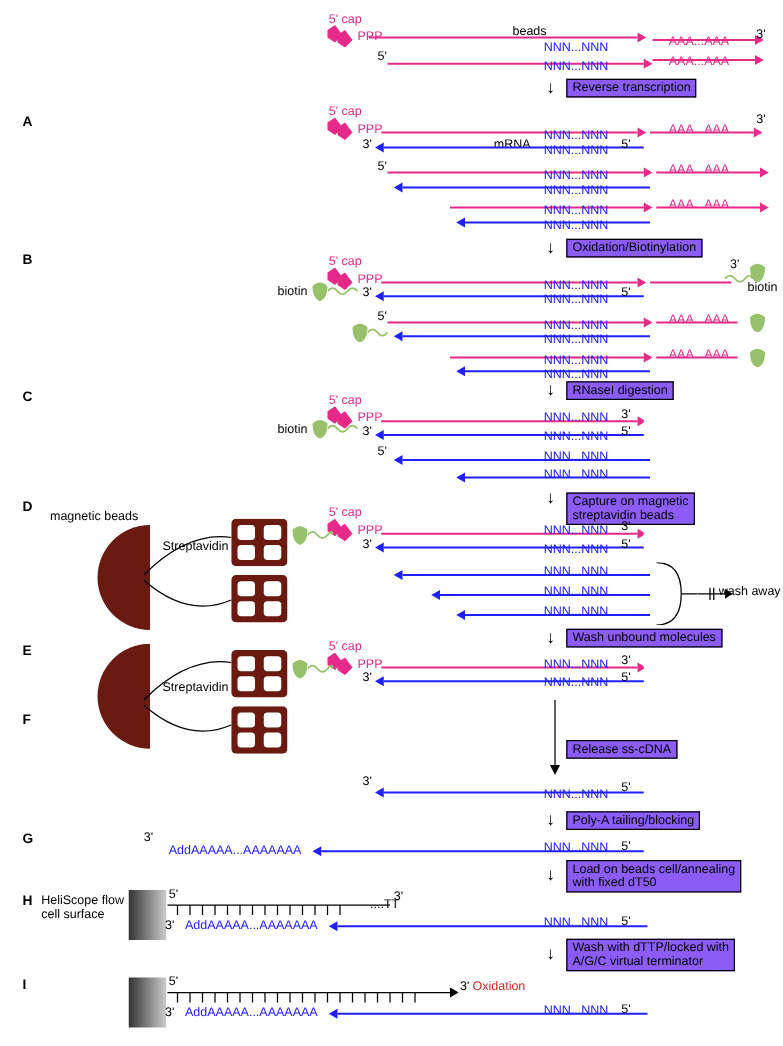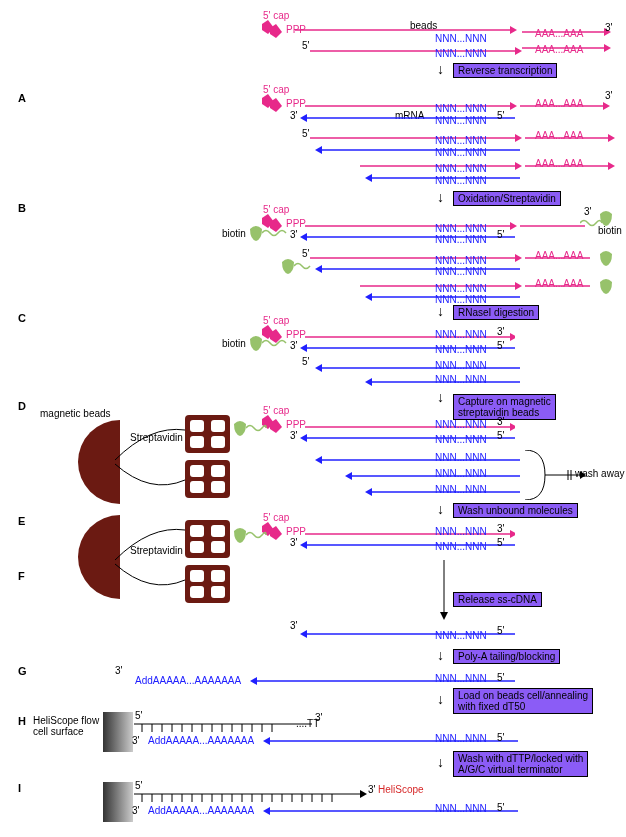--- a/index.html
+++ b/index.html
@@ -108,21 +108,21 @@
   </svg>
 <span class="abs blue" style="left:435px;top:163px">NNN...NNN</span>
 <span class="abs pink" style="left:535px;top:158px">AAA...AAA</span>
 <svg class="abs" style="left:360px;top:172px;width:170px;height:12px">
     <line x1="160" y1="6" x2="12" y2="6" stroke="#2020ff" stroke-width="1.5"></line>
     <polygon points="12,2 5,6 12,10" fill="#2020ff"></polygon>
   </svg>
 <span class="abs blue" style="left:435px;top:175px">NNN...NNN</span>
 
 <span class="abs arrow-down" style="left:437px;top:190px">↓</span>
-<span class="abs step-box" style="left:453px;top:191px">Oxidation/Streptavidin</span>
+<span class="abs step-box" style="left:453px;top:191px">Oxidation/Biotinylation</span>
 
 <span class="abs pink" style="left:263px;top:204px">5' cap</span>
 <svg class="abs" style="left:258px;top:214px;width:28px;height:18px">
     <polygon points="4,4 10,0 16,8 10,14 4,10" fill="#e7298a"></polygon>
     <polygon points="12,8 18,4 24,12 18,18 12,14" fill="#e7298a"></polygon>
   </svg>
 <span class="abs pink" style="left:286px;top:218px">PPP</span>
 
 <span class="abs black" style="left:222px;top:228px">biotin</span>
 <svg class="abs" style="left:248px;top:225px;width:16px;height:16px">
@@ -463,21 +463,21 @@
       <line x1="150" y1="4" x2="150" y2="12"></line>
       <line x1="160" y1="4" x2="160" y2="12"></line>
       <line x1="170" y1="4" x2="170" y2="12"></line>
       <line x1="180" y1="4" x2="180" y2="12"></line>
       <line x1="190" y1="4" x2="190" y2="12"></line>
       <line x1="200" y1="4" x2="200" y2="12"></line>
     </g>
   <polygon points="228,0 235,4 228,8" fill="#000"></polygon>
 </svg>
 <span class="abs black" style="left:368px;top:784px">3'</span>
-<span class="abs red" style="left:378px;top:784px">HeliScope</span>
+<span class="abs red" style="left:378px;top:784px">Oxidation</span>
 <span class="abs black" style="left:132px;top:805px">3'</span>
 <span class="abs blue" style="left:148px;top:805px">AddAAAAA...AAAAAAA</span>
 <svg class="abs" style="left:258px;top:805px;width:270px;height:12px">
     <line x1="260" y1="6" x2="12" y2="6" stroke="#2020ff" stroke-width="1.5"></line>
     <polygon points="12,2 5,6 12,10" fill="#2020ff"></polygon>
   </svg>
 <span class="abs blue" style="left:435px;top:803px">NNN...NNN</span>
 <span class="abs black" style="left:497px;top:802px">5'</span>
 
 </body></html>

